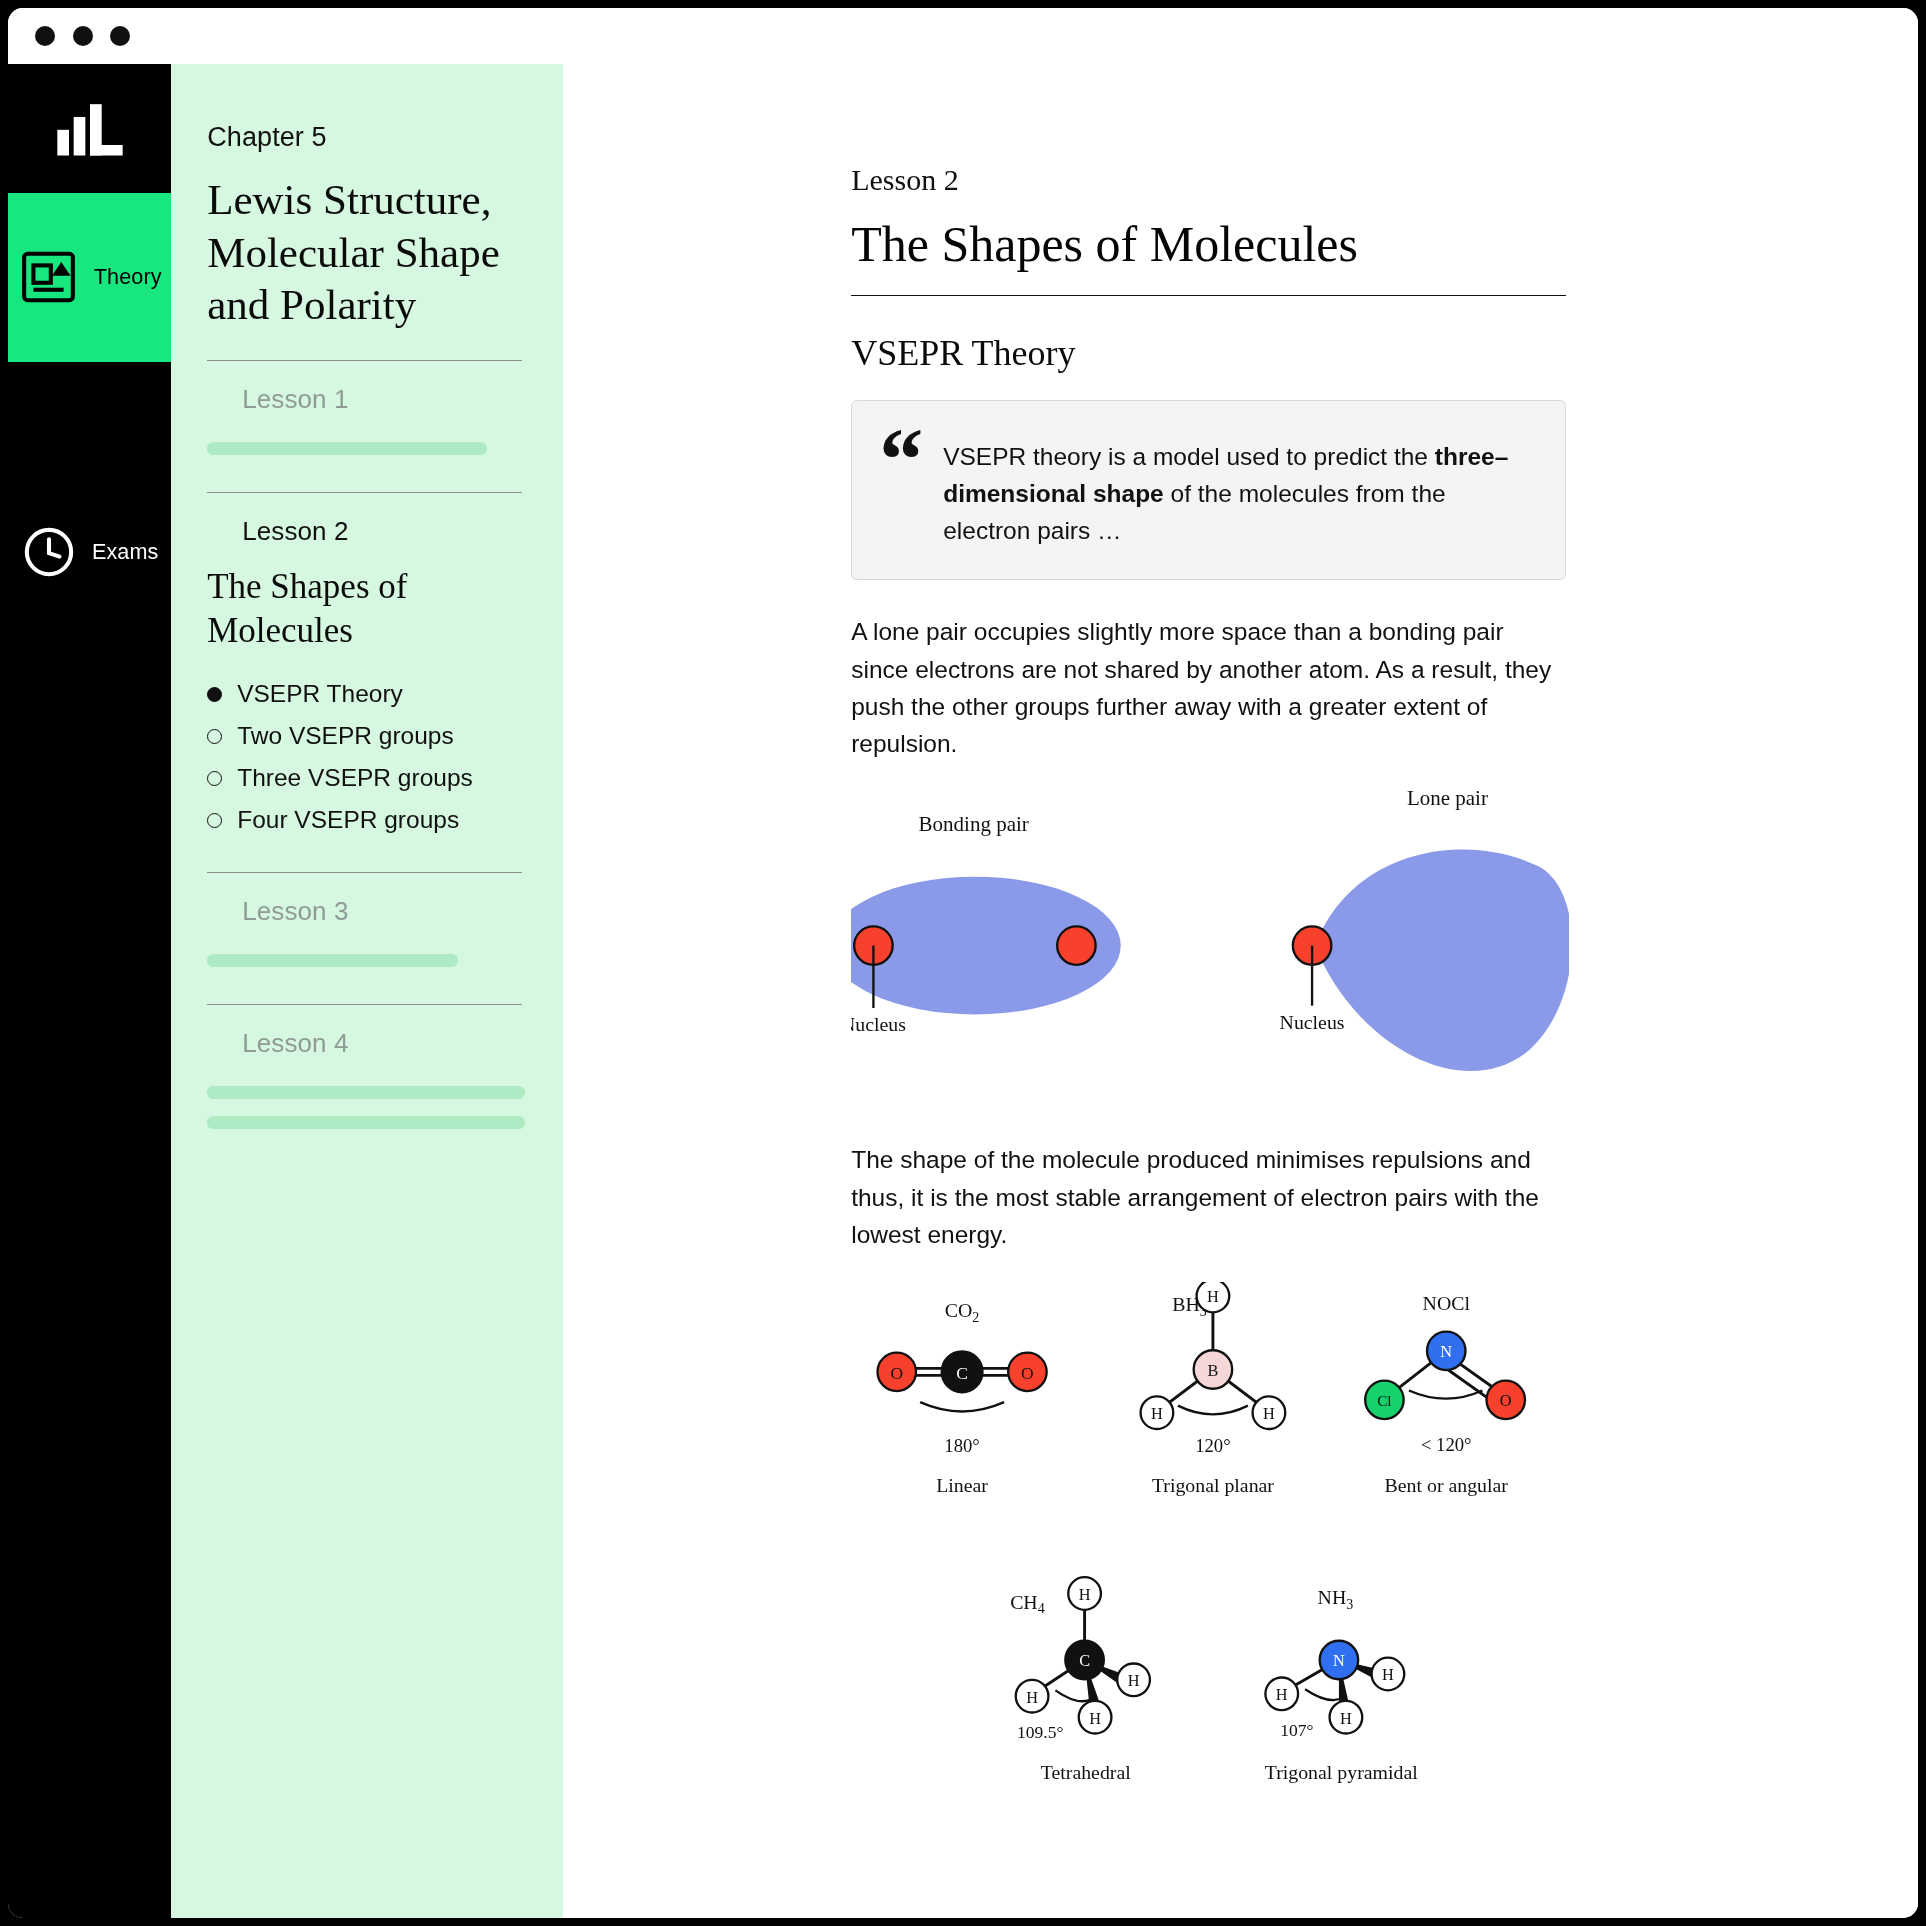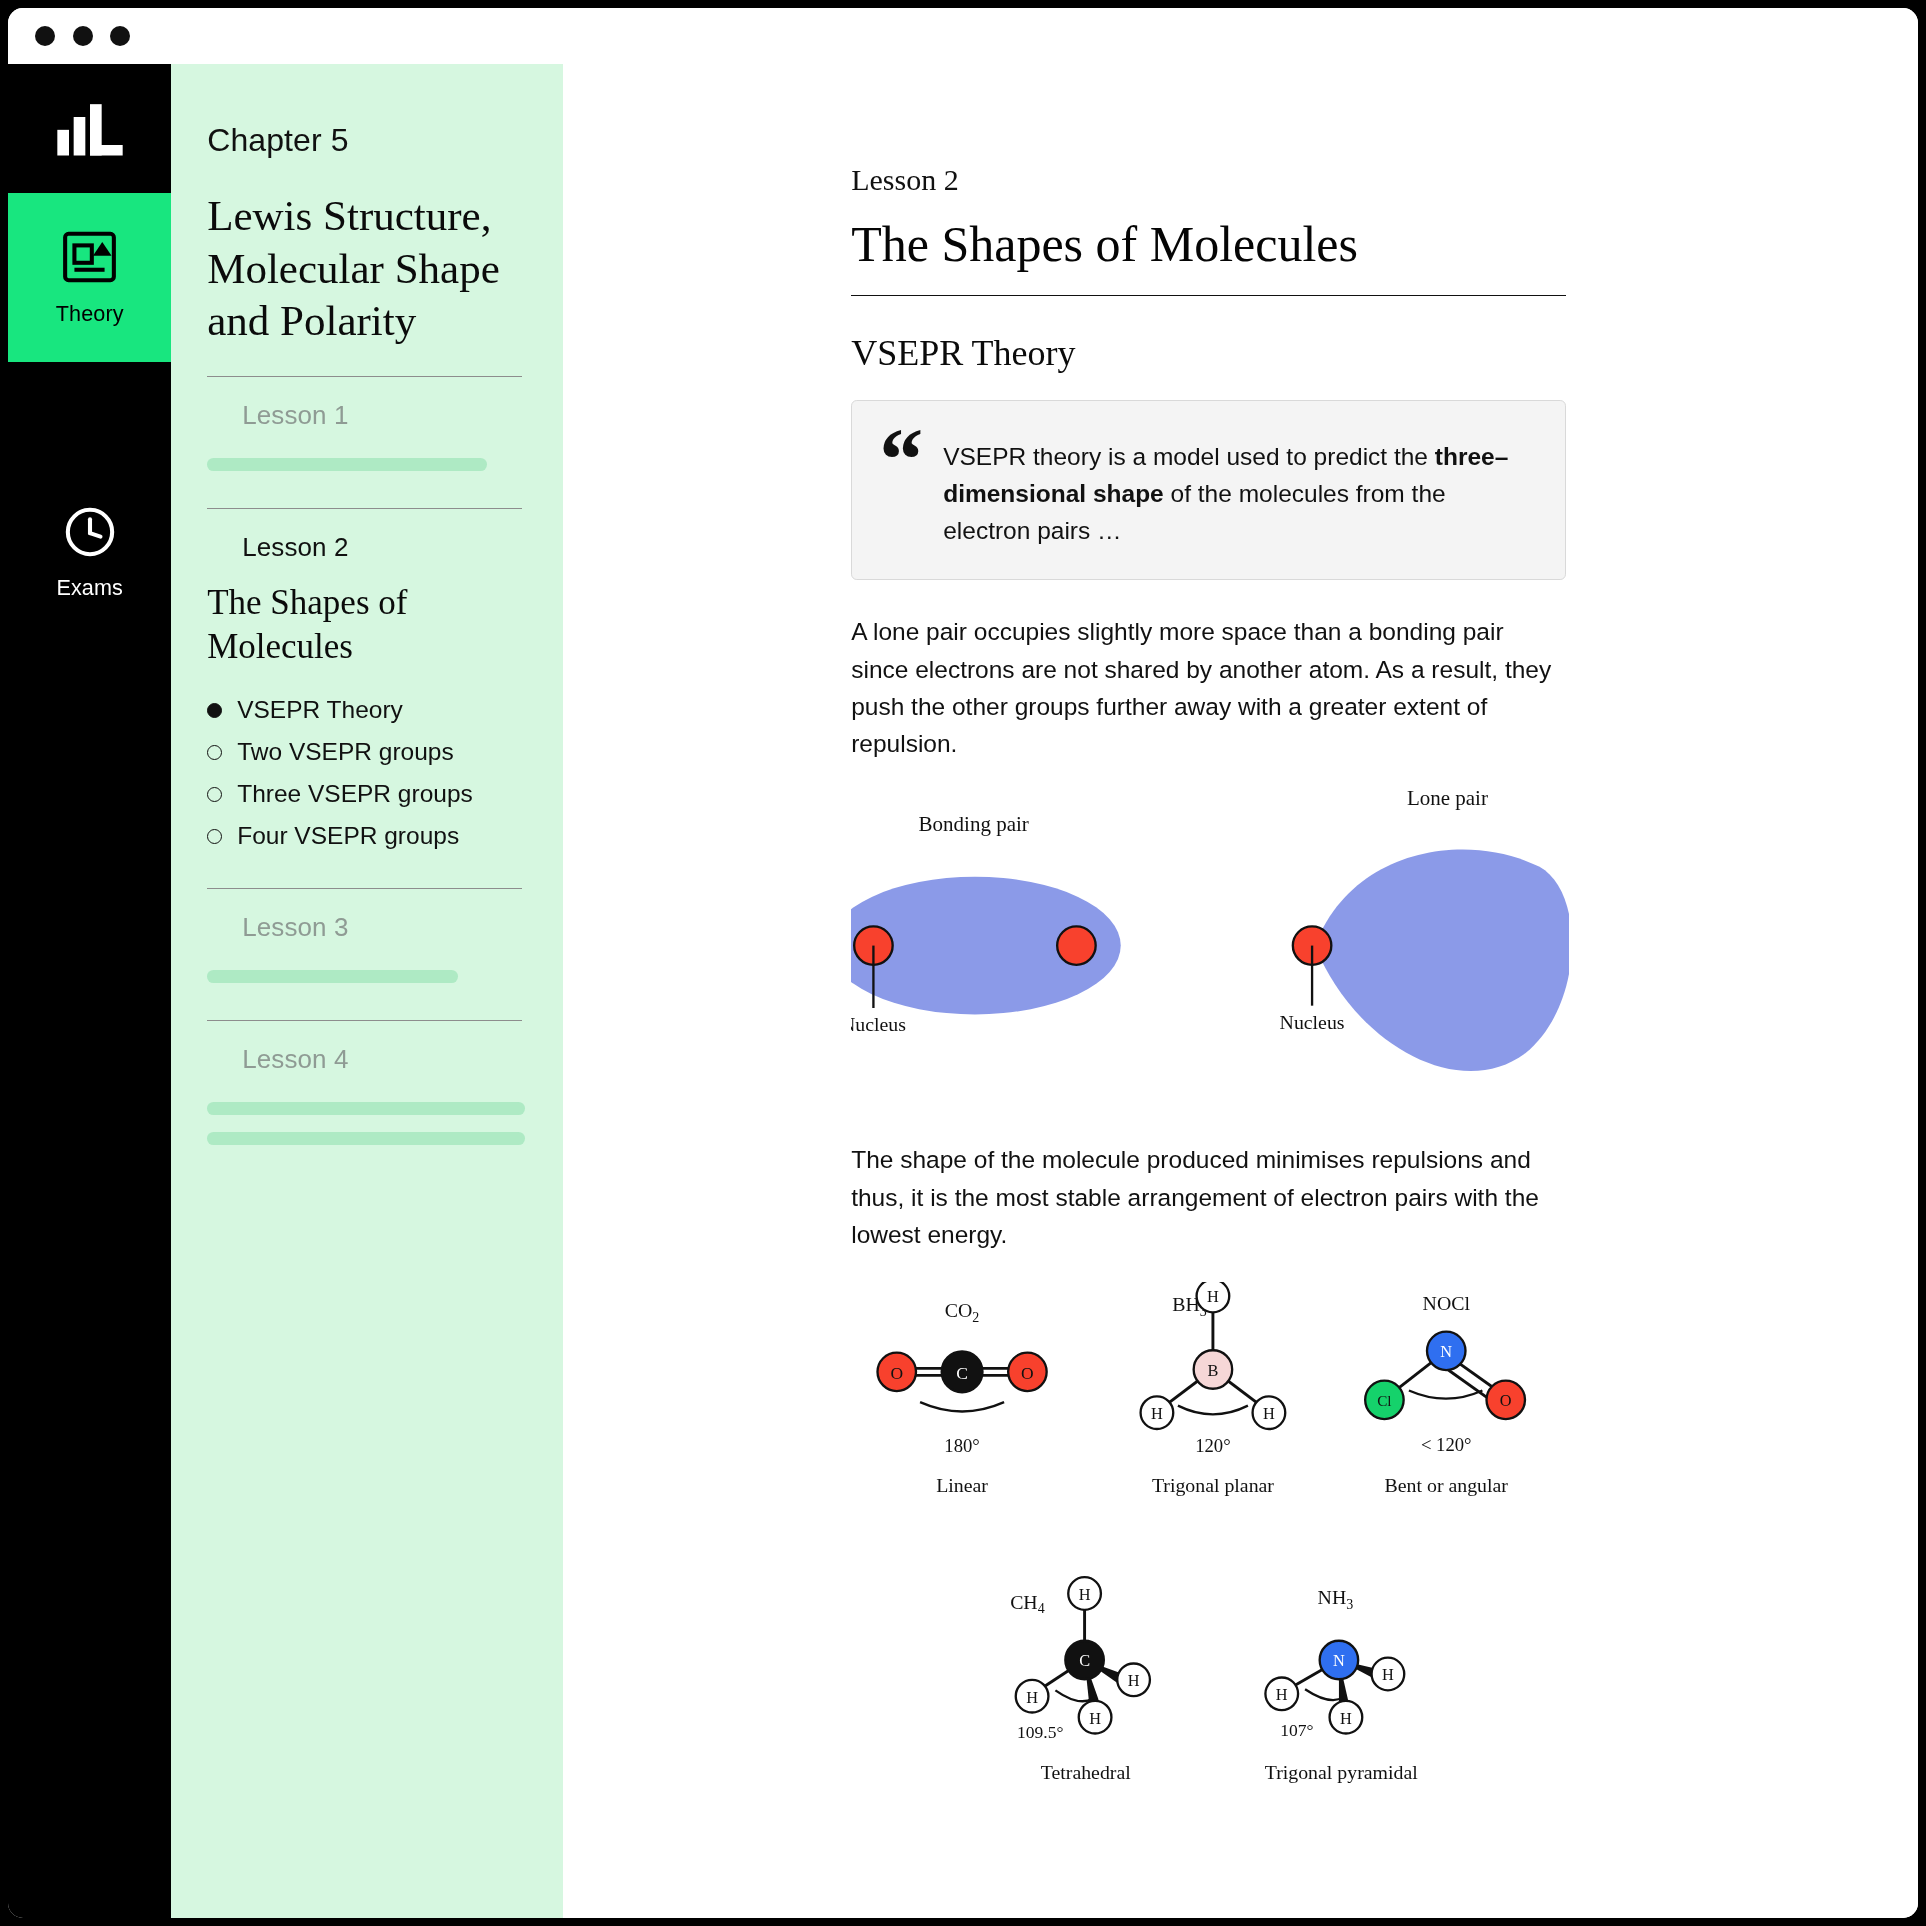--- a/index.html
+++ b/index.html
@@ -46,39 +46,39 @@
     align-items: stretch;
     padding-top: 5.8px;
   }
   .logo {
     height: 123px;
     display: flex; align-items: center; justify-content: center;
   }
   .rail-item {
     height: 169px;
     display: flex;
-    flex-direction: column;
+    flex-direction: row;
     align-items: center;
     justify-content: center;
     gap: 15px;
     color: #ffffff;
   }
   .rail-item.active { background: #18e67f; color: #000; }
   .rail-label { font-size: 21.6px; letter-spacing: 0.1px; }
   .rail-spacer { height: 53px; }
   
   .chapter {
     width: 392px;
     flex: 0 0 392px;
     background: #d6f7e0;
     padding: 58px 41px 0 36px;
     overflow: hidden;
   }
   .chapter-eyebrow {
-    font-size: 32px; color: #111; margin-bottom: 31px; letter-spacing: 0.1px;
+    font-size: 27px; color: #111; margin-bottom: 21px; letter-spacing: 0.1px;
   }
   .chapter-title {
     font-family: "Liberation Serif", serif;
     font-size: 43px;
     line-height: 1.22;
     color: #0b0b0b;
     font-weight: 400;
     margin-bottom: 28px;
   }
   .hr { height: 1.2px; background: #8d8d8d; margin: 17.5px 0 0 0; width: 100%; }

